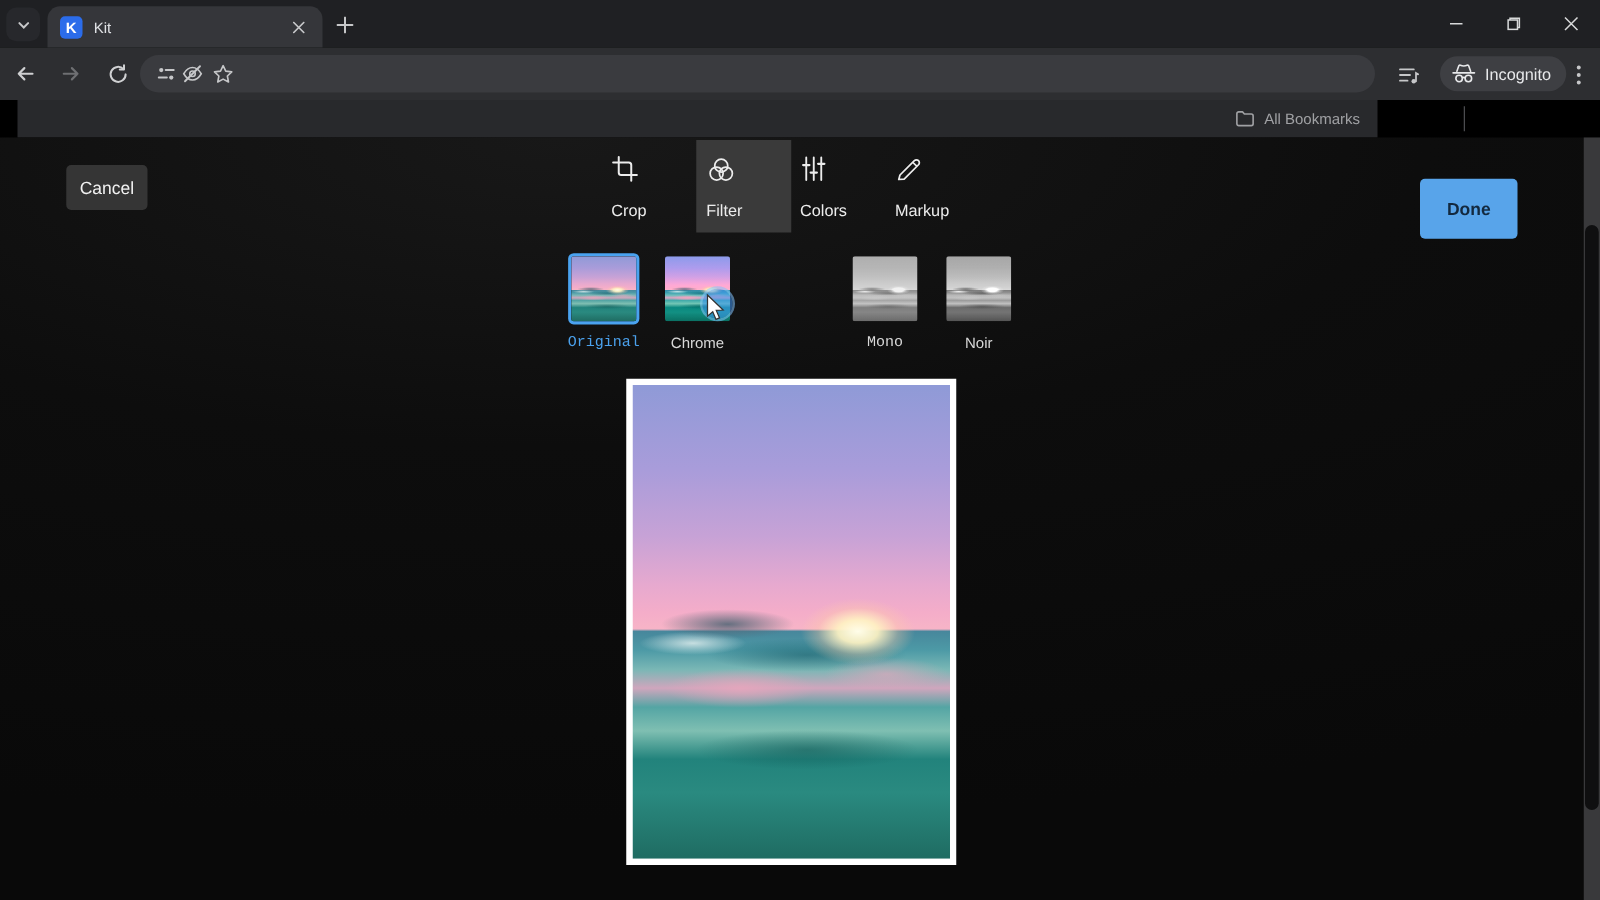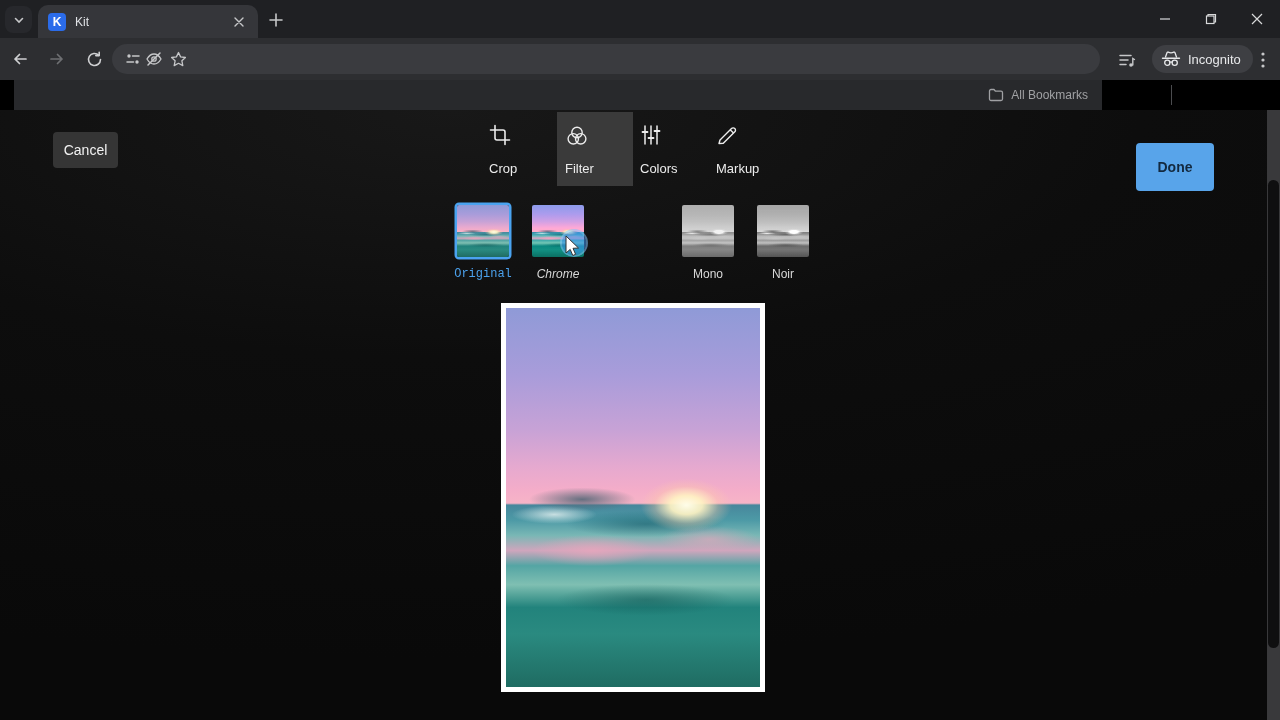--- a/index.html
+++ b/index.html
@@ -60,22 +60,22 @@
     align-items:flex-start; justify-content:space-between; }
   .tool-tab .lbl { color:#ececec; font-size:13px; }
   #tab-crop { left:489px; } #tab-filter { left:565px; } #tab-colors { left:640px; } #tab-markup { left:716px; }
 
   
   .filter-item { position:absolute; top:95px; width:76px; text-align:center; }
   .thumb { position:relative; width:52px; height:52px; margin:0 auto; overflow:hidden; border-radius:2px; }
   .thumb.selected { box-shadow:0 0 0 2.5px #4aa3f0; }
   .filter-item .flabel { display:block; margin-top:10px; font-size:12px; color:#d8d8d8; }
   .filter-item.selected .flabel { color:#4ba1ec;font-family:Liberation Mono, monospace; }
-  #filter-original { left:445px; } #filter-chrome { left:520px;font-style:italic; } #filter-fade { left:595px; }
-  #filter-mono { left:670px; } #filter-noir { left:745px; }
+  #filter-original { left:445px; } #filter-chrome { left:520px; } #filter-fade { left:595px; }
+  #filter-mono { left:670px;font-family:Liberation Mono, monospace; } #filter-noir { left:745px; }
 
   
   .sunset { position:absolute; inset:0;
     background:
       radial-gradient(ellipse 18% 7% at 71% 52%, #fffde9 0%, rgba(255,243,195,.92) 35%, rgba(255,205,170,.35) 70%, rgba(255,205,170,0) 100%),
       radial-gradient(ellipse 30% 4.5% at 30% 50.5%, rgba(86,104,120,.9) 0%, rgba(86,104,120,0) 70%),
       radial-gradient(ellipse 24% 3.5% at 19% 54.5%, rgba(240,248,246,.75) 0%, rgba(240,248,246,0) 70%),
       radial-gradient(ellipse 34% 6% at 34% 64%, rgba(232,166,188,.8) 0%, rgba(232,166,188,0) 70%),
       radial-gradient(ellipse 28% 5% at 80% 61%, rgba(232,166,188,.6) 0%, rgba(232,166,188,0) 70%),
       radial-gradient(ellipse 45% 5% at 55% 57%, rgba(14,82,96,.5) 0%, rgba(14,82,96,0) 70%),

